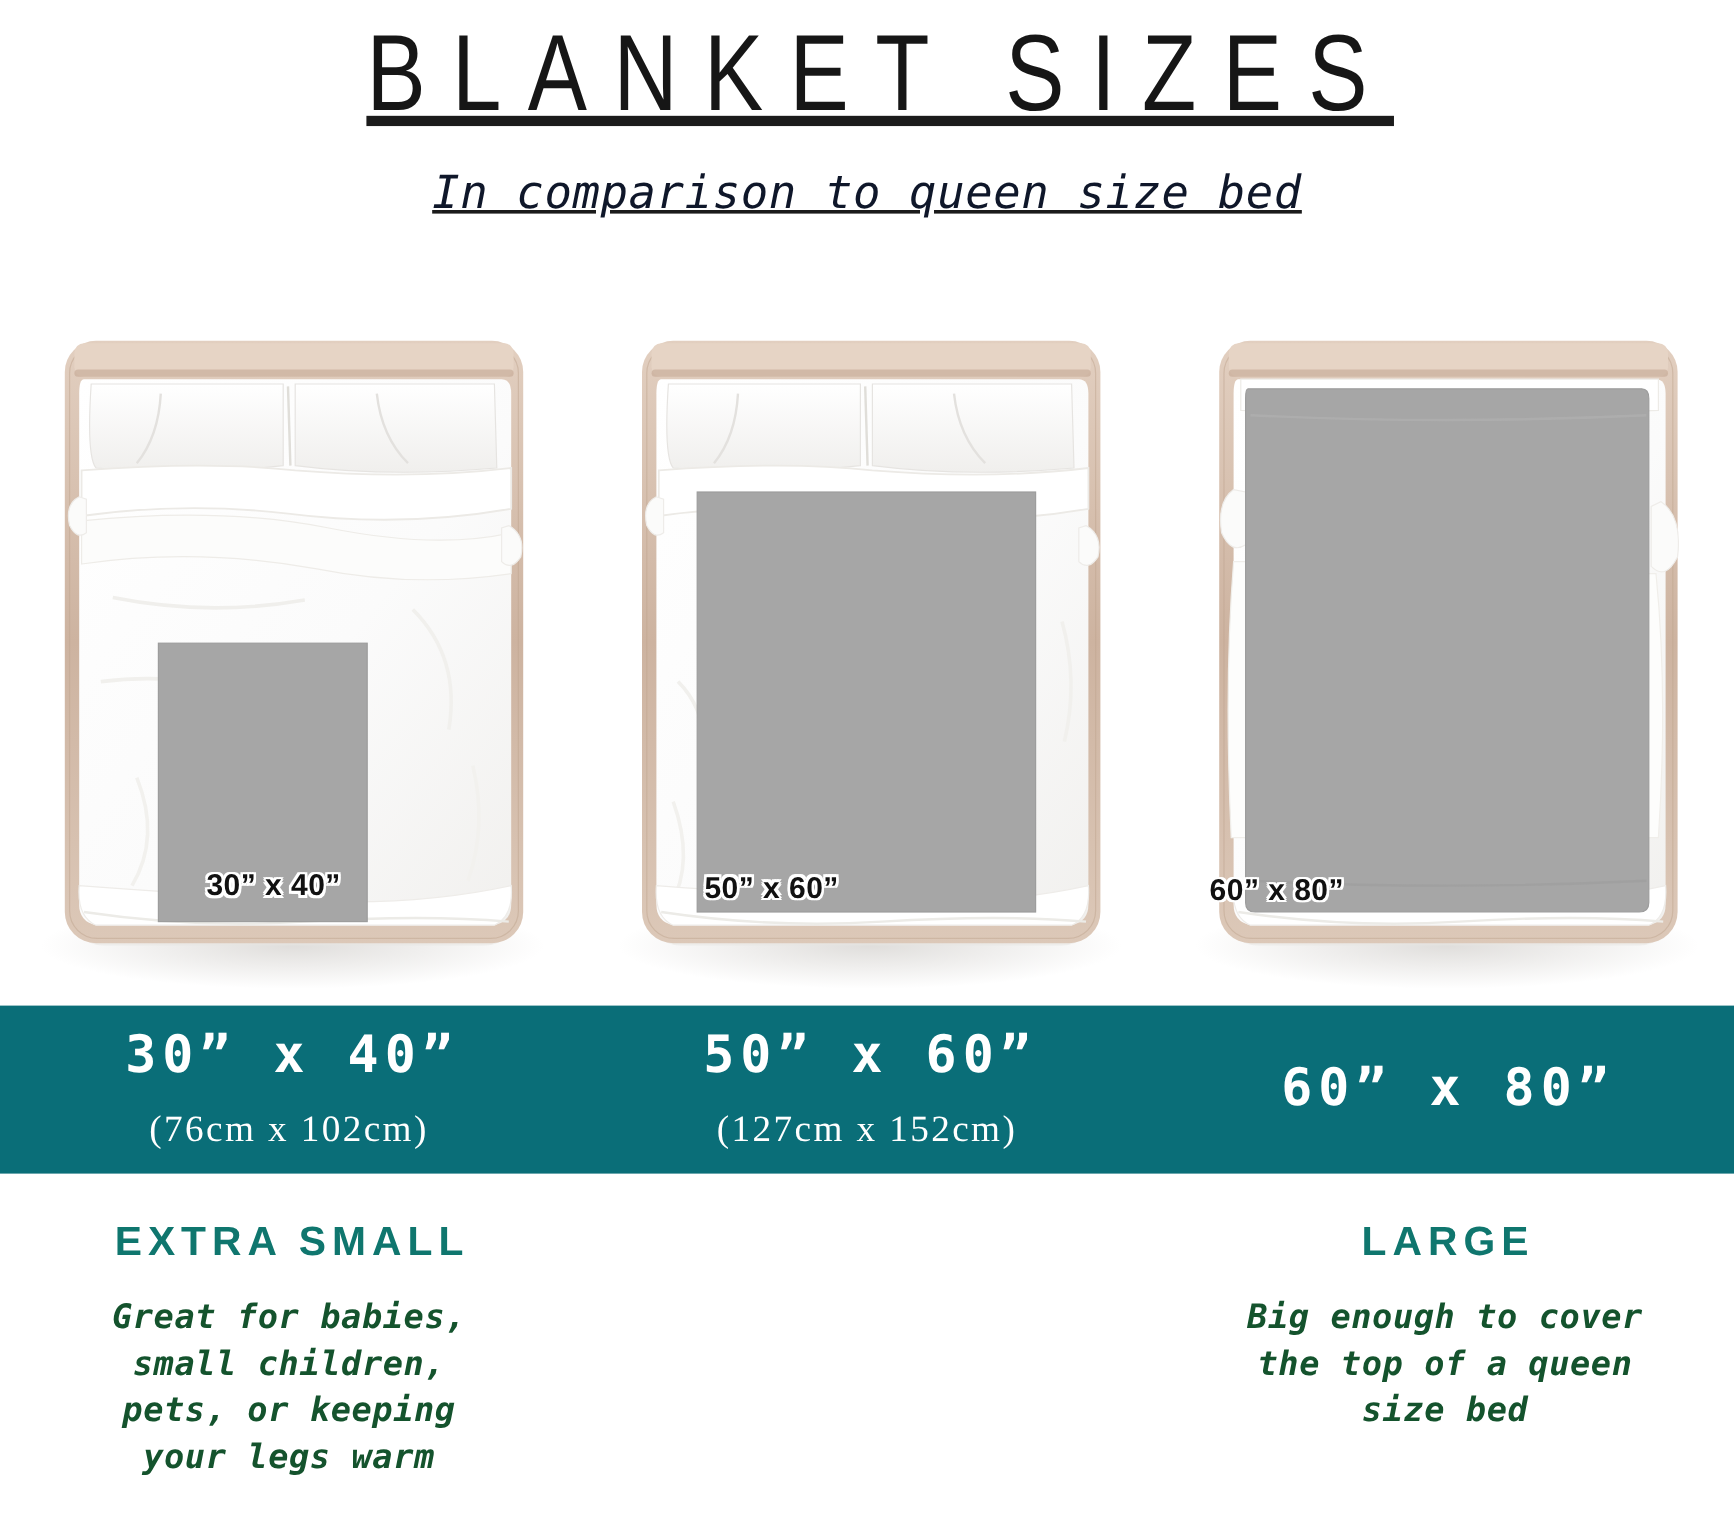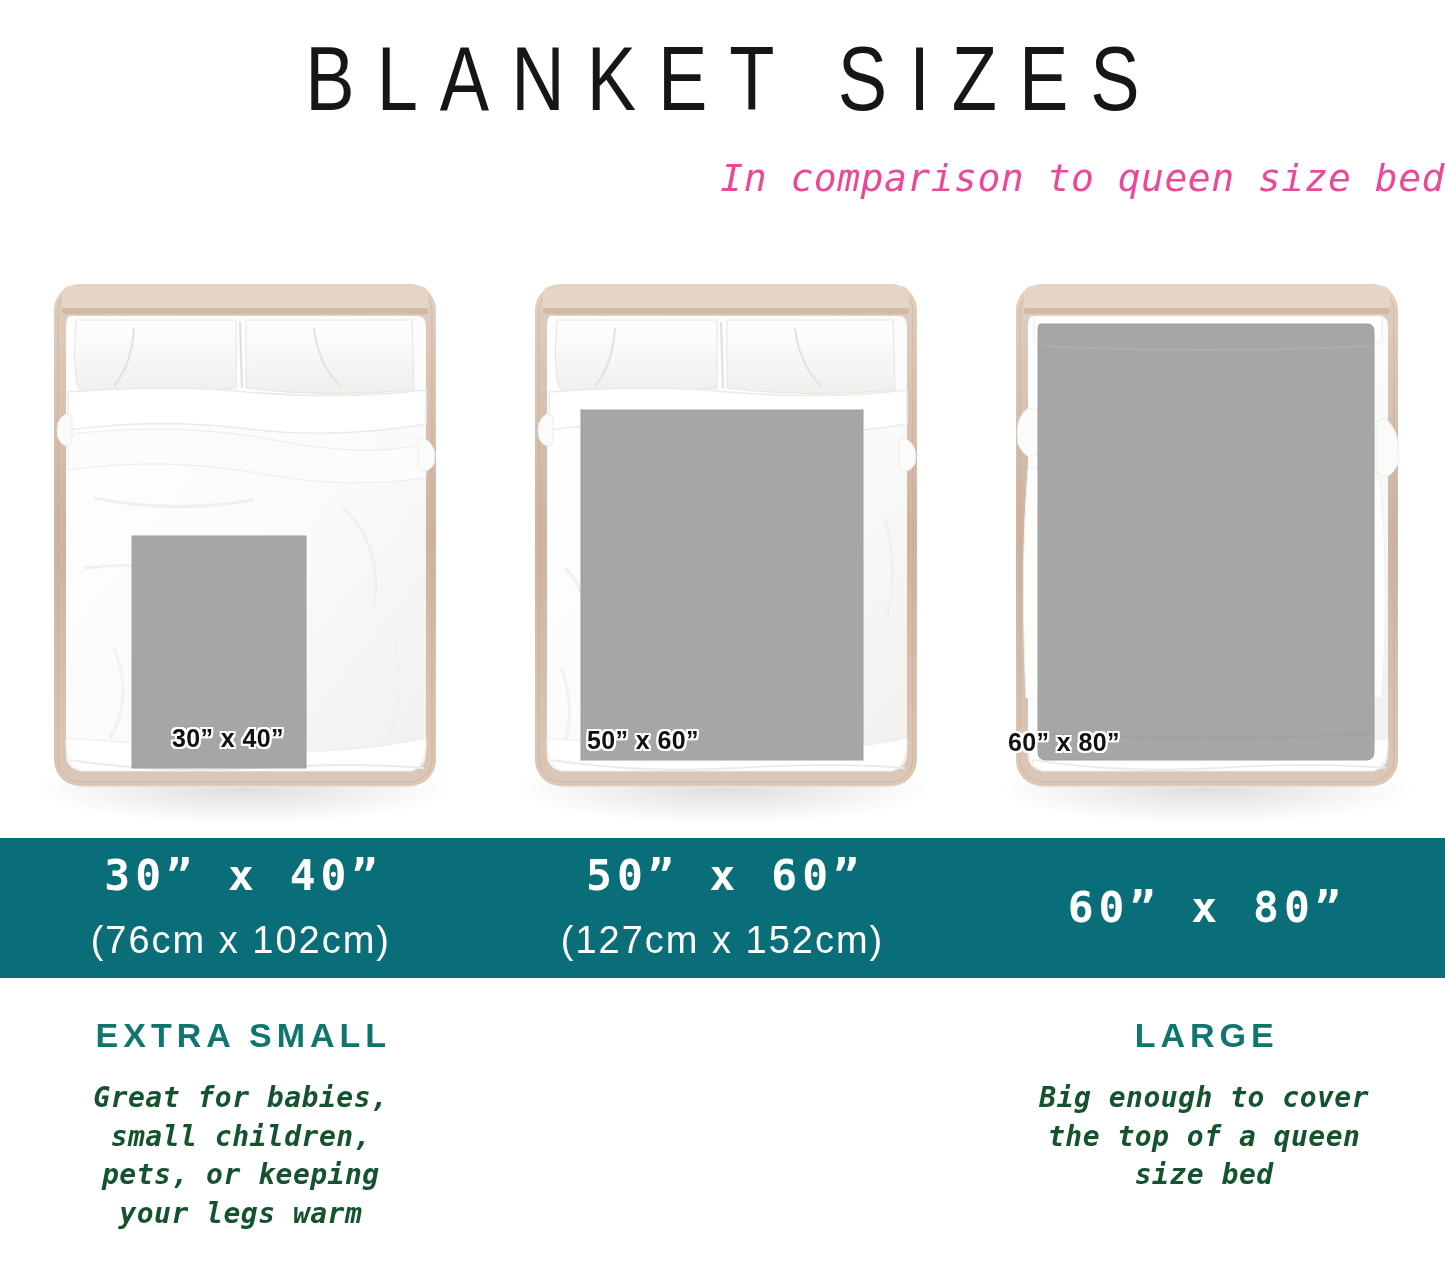--- a/index.html
+++ b/index.html
@@ -12,44 +12,44 @@
     height: 1272px;
     font-family: "Liberation Sans", sans-serif;
     color: #1b1b1b;
     overflow: hidden;
     position: relative;
   }
 
   
   .header {
     text-align: center;
-    padding-top: 34px;
+    padding-top: 16px;
+    text-decoration: underline;
   }
   .main-title {
     font-family: "Liberation Sans", sans-serif;
     font-weight: 300;
     font-size: 74px;
     letter-spacing: 22px;
     color: #161616;
     line-height: 1.0;
     margin: 0;
     padding-left: 22px;
     transform: scaleY(1.22);
     transform-origin: center top;
   }
   .sub-title {
     font-family: "DejaVu Sans Mono", monospace;
     font-style: italic;
     font-weight: 400;
     font-size: 38px;
     letter-spacing: 0.5px;
-    color: #ec4899;
+    color: #0f172a;
     margin: 0;
     padding-top: 48px;
-    text-align: right;
   }
 
   
   .beds-row {
     position: absolute;
     top: 268px;
     left: 0;
     width: 1445px;
     height: 570px;
     display: flex;
@@ -102,23 +102,23 @@
   }
   .banner-inch {
     font-family: "DejaVu Sans Mono", monospace;
     font-weight: bold;
     font-size: 43px;
     letter-spacing: 5px;
     line-height: 1.05;
     padding-left: 5px;
   }
   .banner-cm {
-    font-family: Liberation Sans, sans-serif;
+    font-family: Liberation Serif, serif;
     font-weight: normal;
-    font-size: 38px;
+    font-size: 31px;
     letter-spacing: 2px;
     line-height: 1.2;
     padding-top: 8px;
     margin-top: 12px;
   }
 
   
   .desc-row {
     position: absolute;
     top: 1000px;

